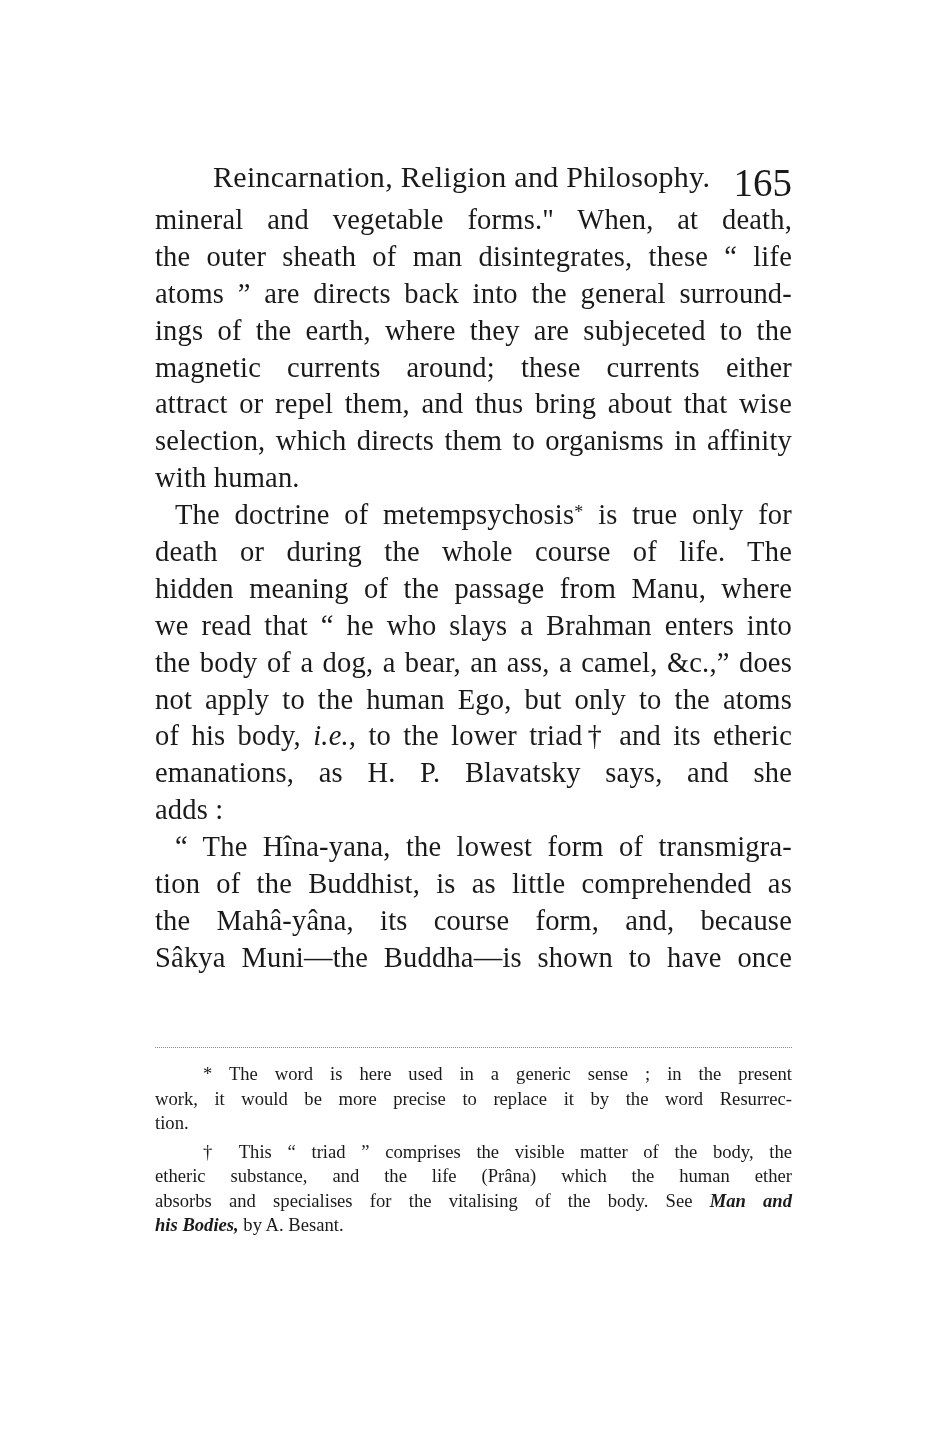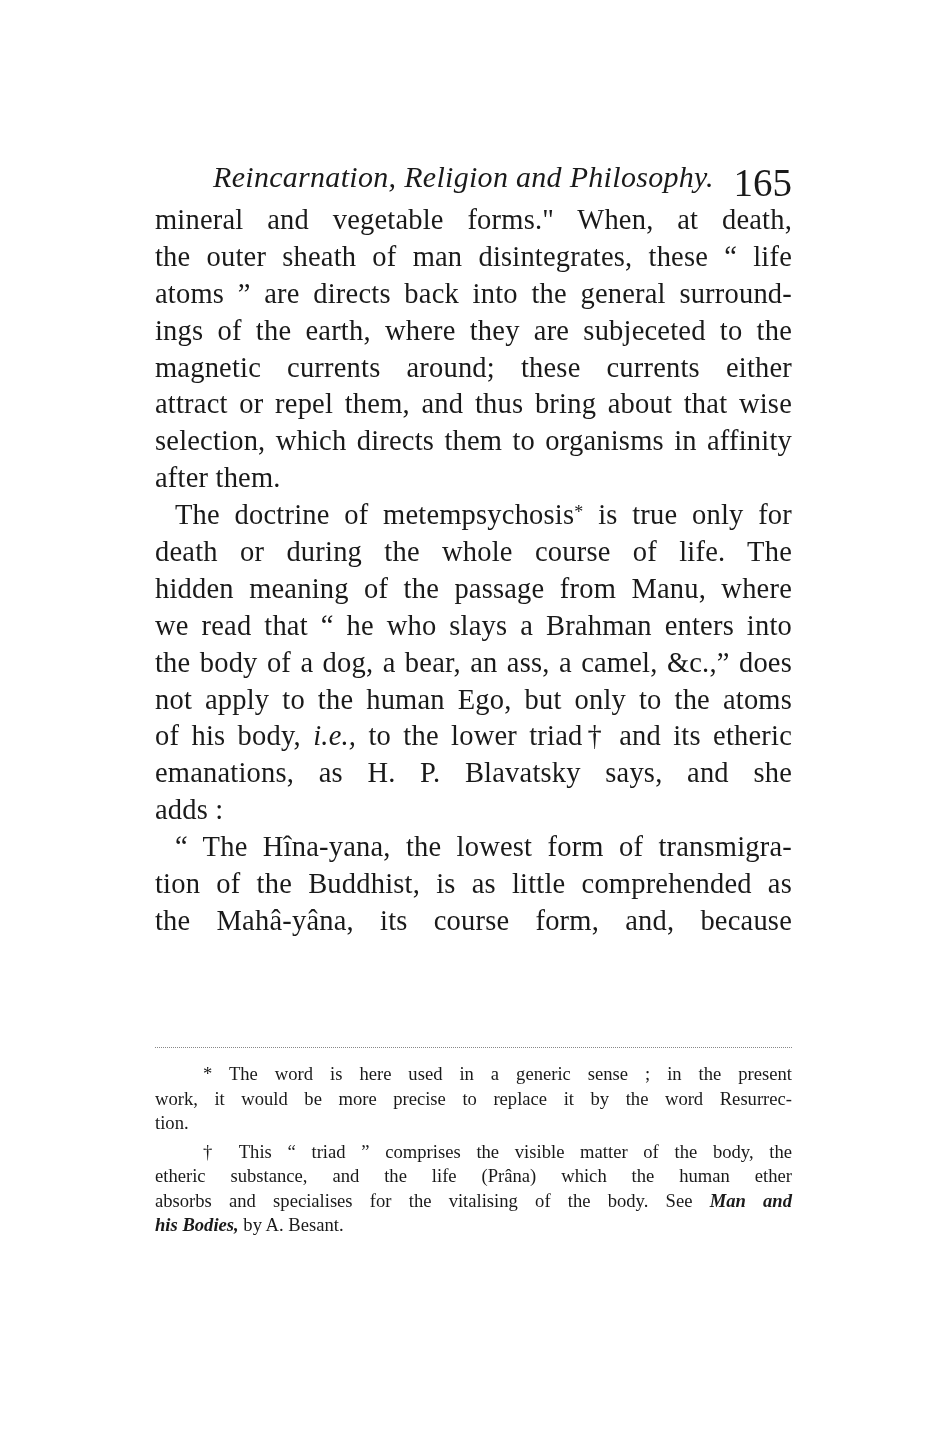--- a/index.html
+++ b/index.html
@@ -1,19 +1,19 @@
 <!DOCTYPE html>
 <html><head>
 <meta charset="utf-8">
 <style>
   html, body { margin: 0; padding: 0; background: #ffffff; }
   body { width: 950px; height: 1446px; position: relative; overflow: hidden; color: #1a1a1a; font-family: "Liberation Serif", "DejaVu Serif", serif; }
   .page { position: absolute; left: 0; top: 0; width: 950px; height: 1446px; }
   .header { position: absolute; left: 155px; top: 160px; width: 637px; height: 36px; }
-  .running-title { position: absolute; left: 58px; top: 0; font-style: italic; font-size: 30px; letter-spacing: 0.3px; white-space: nowrap; }
+  .running-title { position: absolute; left: 58px; top: 0; font-size: 30px; letter-spacing: 0.3px; white-space: nowrap; }
   .page-number { position: absolute; right: 0; top: 0; font-size: 39px; }
   .body-text { position: absolute; left: 155px; top: 202px; width: 637px; }
   .line { display: block; font-size: 28.5px; height: 36.9px; line-height: 36.9px; text-align: justify; text-align-last: justify; white-space: nowrap; letter-spacing: 0.2px; }
   .line.last { text-align-last: left; }
   .line.indent { padding-left: 20px; }
   .line .sup { font-size: 18px; vertical-align: top; line-height: 1; position: relative; top: 6px; }
   .line em { font-style: italic; }
   .rule { position: absolute; left: 155px; top: 1047px; width: 637px; height: 0; border-top: 1px dotted #888; }
   .footnotes { position: absolute; left: 155px; top: 1062px; width: 637px; }
   .fn-line { display: block; font-size: 18.6px; height: 24.5px; line-height: 24.5px; text-align: justify; text-align-last: justify; white-space: nowrap; }
@@ -33,35 +33,36 @@
   </div>
 
   <div class="body-text">
     <span class="line">mineral and vegetable forms."  When, at death,</span>
     <span class="line">the outer sheath of man disintegrates, these “ life</span>
     <span class="line">atoms ” are directs back into the general surround-</span>
     <span class="line">ings of the earth, where they are subjeceted to the</span>
     <span class="line">magnetic currents around; these currents either</span>
     <span class="line">attract or repel them, and thus bring about that wise</span>
     <span class="line">selection, which directs them to organisms in affinity</span>
-    <span class="line last">after them.</span>
+    <span class="line last">with human.</span>
 
     <span class="line indent"><span>The doctrine of metempsychosis</span><span class="sup">*</span> <span>is true only for</span></span>
     <span class="line">death or during the whole course of life.  The</span>
     <span class="line">hidden meaning of the passage from Manu, where</span>
     <span class="line">we read that “ he who slays a Brahman enters into</span>
     <span class="line">the body of a dog, a bear, an ass, a camel, &amp;c.,” does</span>
     <span class="line">not apply to the human Ego, but only to the atoms</span>
     <span class="line"><span>of his body,</span> <em>i.e.,</em> <span>to the lower triad</span><span>†</span> <span>and its etheric</span></span>
     <span class="line">emanations, as H. P. Blavatsky says, and she</span>
     <span class="line last">adds :</span>
 
     <span class="line indent">“ The Hîna-yana, the lowest form of transmigra-</span>
     <span class="line">tion of the Buddhist, is as little comprehended as</span>
     <span class="line">the Mahâ-yâna, its course form, and, because</span>
+    <span class="line">Sâkya Muni—the Buddha—is shown to have once</span>
   </div>
 
   <div class="rule"></div>
 
   <div class="footnotes">
     <div>
       <span class="fn-line indent"><span>*</span> <span>The word is here used in a generic sense ;  in the present</span></span>
       <span class="fn-line">work, it would be more precise to replace it by the word Resurrec-</span>
       <span class="fn-line last">tion.</span>
     </div>

